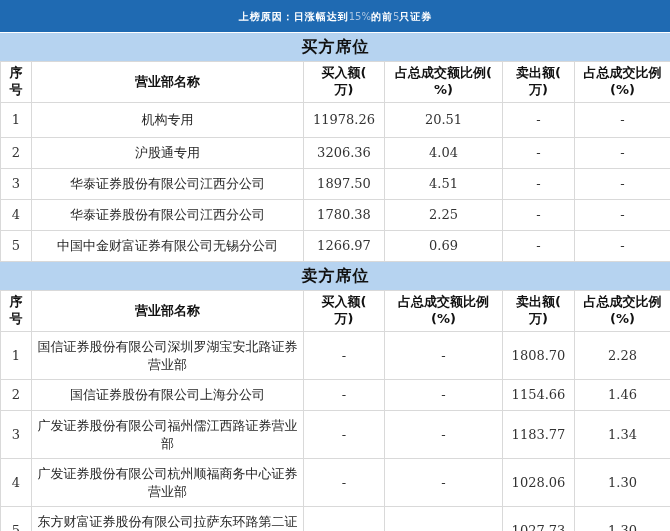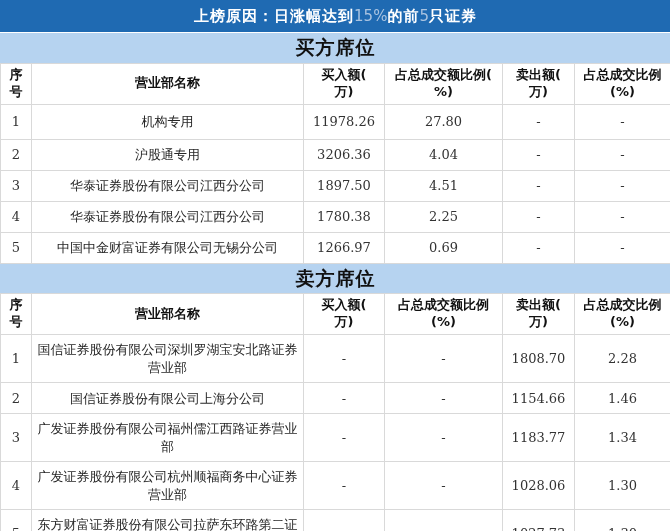--- a/index.html
+++ b/index.html
@@ -18,33 +18,33 @@
     word-break:break-all;
     overflow:hidden;
   }
   
   .title-row td {
     background:#1f6ab2;
     border:1px solid #1f6ab2;
     border-bottom:1px solid #ffffff;
     color:#ffffff;
     font-weight:bold;
-    font-size:15px;
+    font-size:10px;
     height:27px;
     letter-spacing:1px;
   }
   .title-digit { color:#a9c3e0; font-weight:normal; letter-spacing:0; }
   
   .band-row td {
     background:#b6d3f0;
     border:1px solid #b6d3f0;
     border-bottom:1px solid #d9d9d9;
     color:#111111;
     font-weight:bold;
-    font-size:19px;
+    font-size:16px;
     height:24px;
     letter-spacing:1px;
   }
   
   .header-row td { font-weight:bold; height:36px; padding:2px 2px; color:#111111; }
   .header-row td div { line-height:1.3; }
   
   td.seq, td.num { font-family:"DejaVu Serif","Liberation Serif",serif; color:#333333; }
   tr.r-buy td { height:26px; }
   tr.r-buy-first td { height:30px; }
@@ -95,21 +95,21 @@
           </td>
       <td>
             <div>占总成交比例</div>
             <div>(%)</div>
           </td>
     </tr>
     <tr class="r-buy-first">
       <td class="seq">1</td>
       <td class="name">机构专用</td>
       <td class="num">11978.26</td>
-      <td class="num">27.80</td>
+      <td class="num">20.51</td>
       <td class="num">-</td>
       <td class="num">-</td>
     </tr>
     <tr class="r-buy">
       <td class="seq">2</td>
       <td class="name">沪股通专用</td>
       <td class="num">3206.36</td>
       <td class="num">4.04</td>
       <td class="num">-</td>
       <td class="num">-</td>

